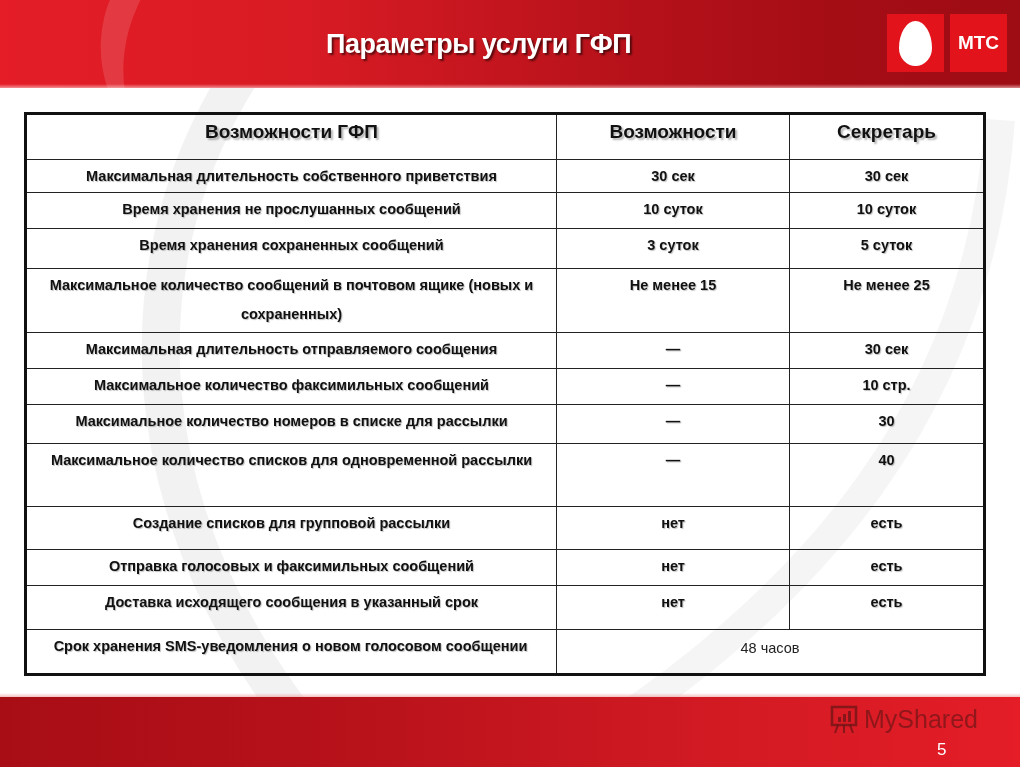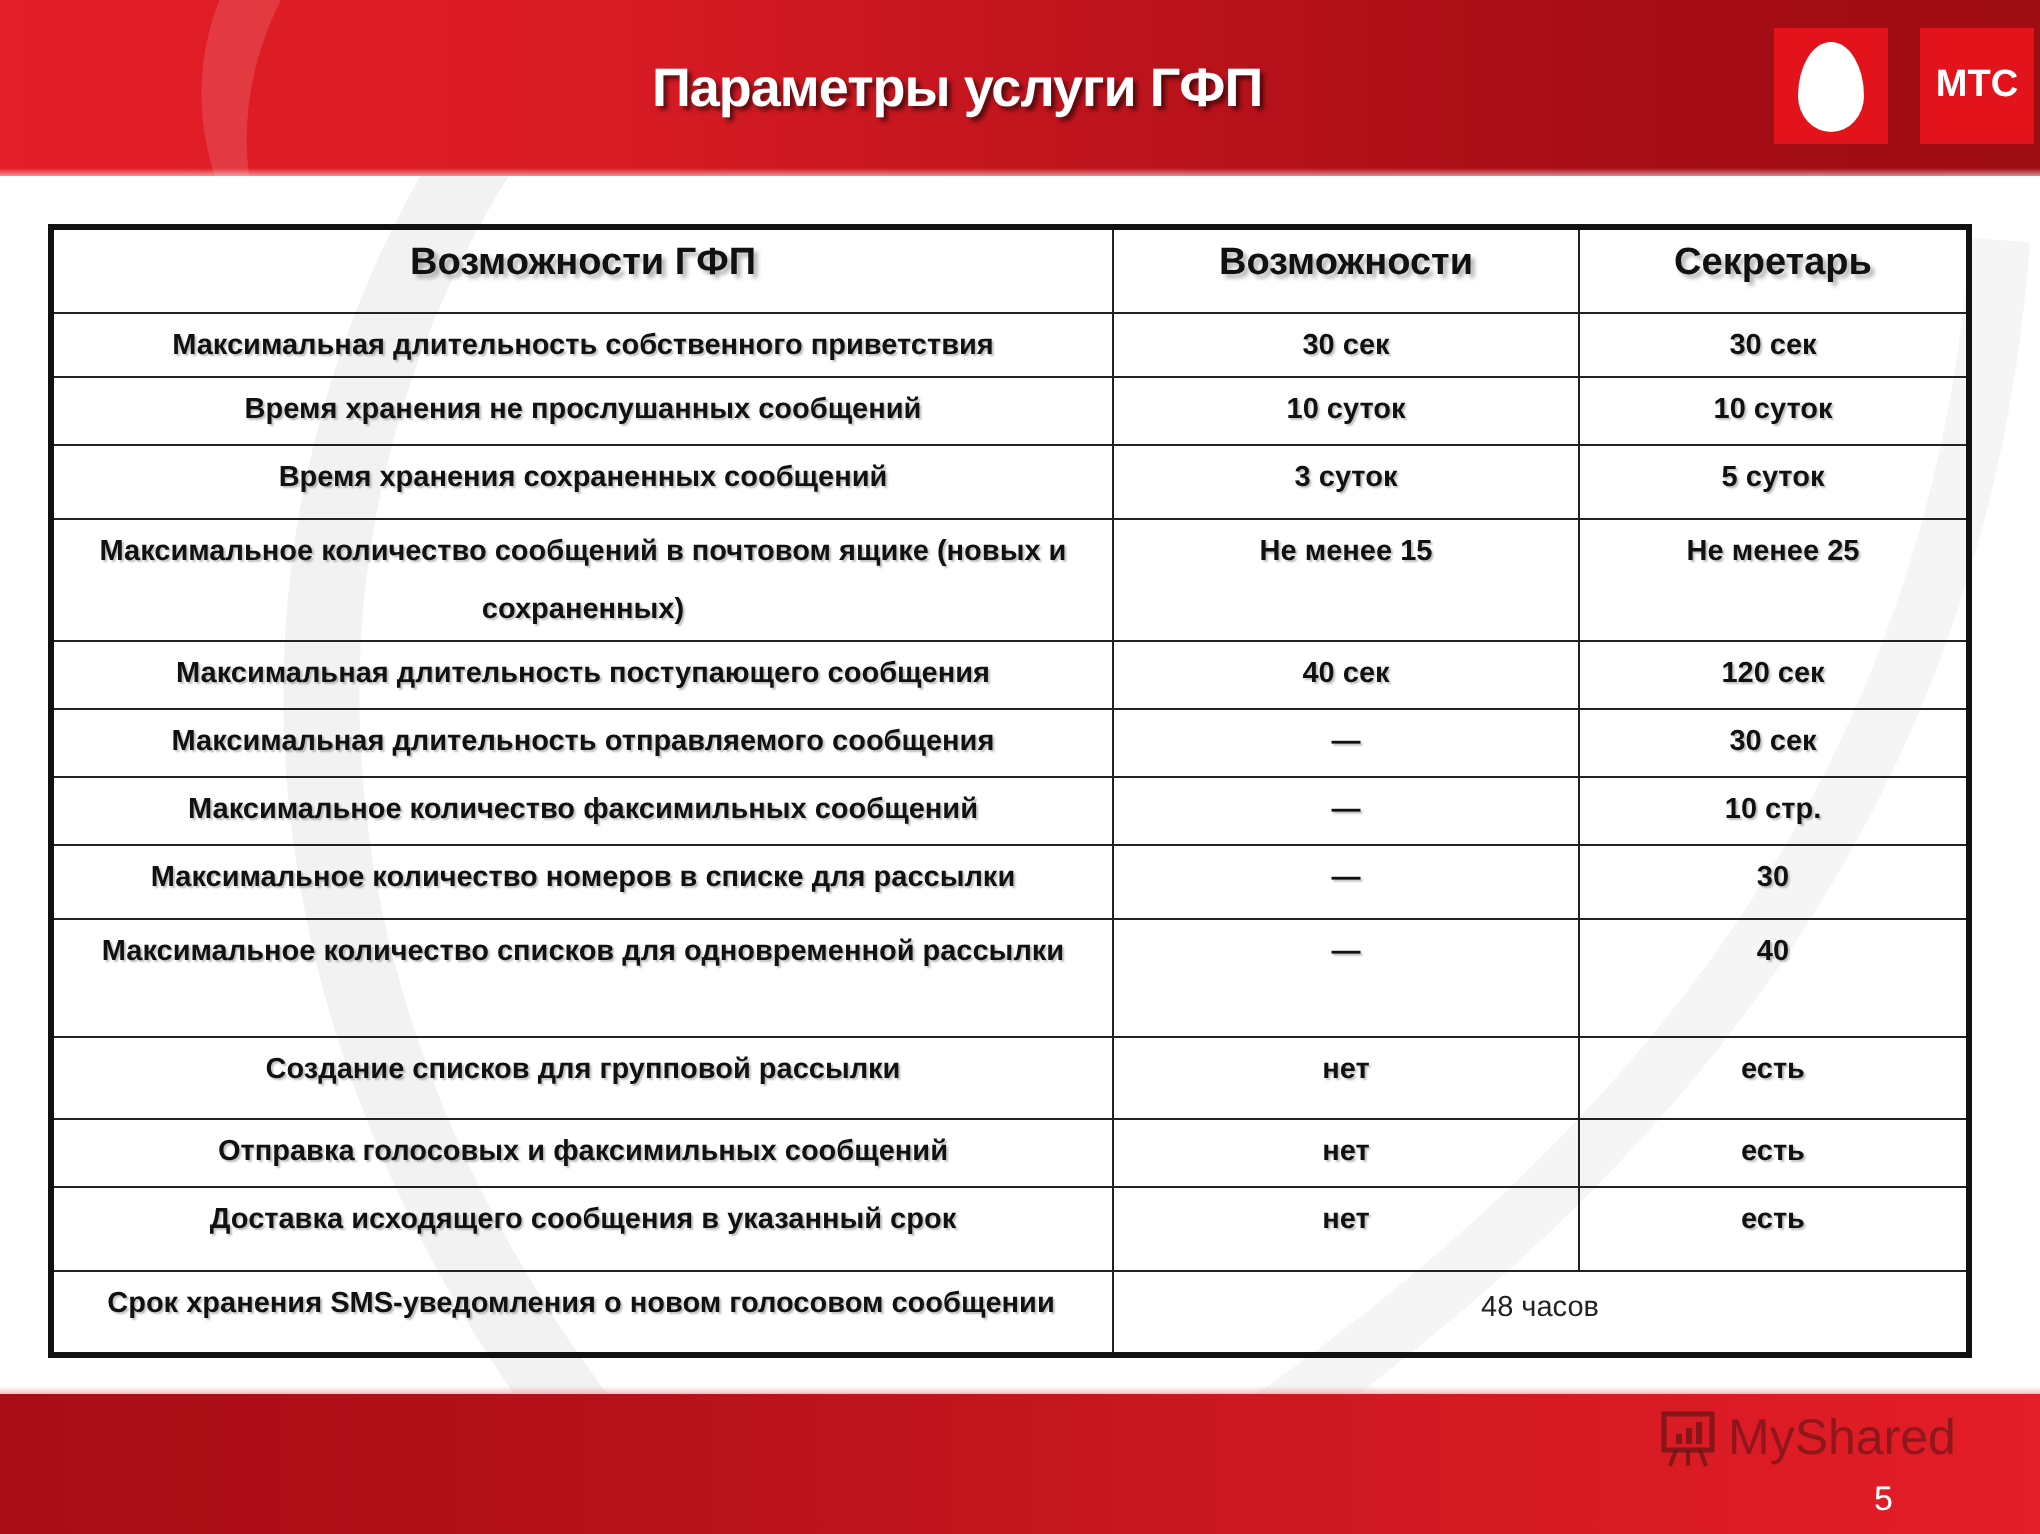--- a/index.html
+++ b/index.html
@@ -27,21 +27,21 @@
     border-radius:50%; border-left:28px solid rgba(255,255,255,0.13);
     transform: rotate(25deg);
   }
   .title {
     position:absolute; left:326px; top:29px;
     font-size:27px; font-weight:bold; color:#ffffff;
     letter-spacing:-0.5px;
     text-shadow: 2px 2px 2px rgba(0,0,0,0.55);
   }
   .logo {
-    position:absolute; left:887px; top:14px; height:58px; display:flex; gap:16px;
+    position:absolute; left:887px; top:14px; height:58px; display:flex; gap:6px;
   }
   .logo-egg-box {
     width:57px; height:58px; background:#e3131b; position:relative;
   }
   .logo-egg {
     position:absolute; left:12px; top:7px; width:33px; height:45px;
     background:#ffffff; border-radius:50% 50% 50% 50% / 60% 60% 40% 40%;
   }
   .logo-text-box {
     width:57px; height:58px; background:#e3131b;
@@ -124,25 +124,20 @@
     <td class="col1">Время хранения сохраненных сообщений</td>
     <td class="col2">3 суток</td>
     <td>5 суток</td>
   </tr>
   <tr style="height:59px">
     <td class="col1">Максимальное количество сообщений в почтовом ящике (новых и сохраненных)</td>
     <td class="col2">Не менее 15</td>
     <td>Не менее 25</td>
   </tr>
   <tr style="height:34px">
-    <td class="col1">Максимальная длительность поступающего сообщения</td>
-    <td class="col2">40 сек</td>
-    <td>120 сек</td>
-  </tr>
-  <tr style="height:34px">
     <td class="col1">Максимальная длительность отправляемого сообщения</td>
     <td class="col2">—</td>
     <td>30 сек</td>
   </tr>
   <tr style="height:34px">
     <td class="col1">Максимальное количество факсимильных сообщений</td>
     <td class="col2">—</td>
     <td>10 стр.</td>
   </tr>
   <tr style="height:37px">

